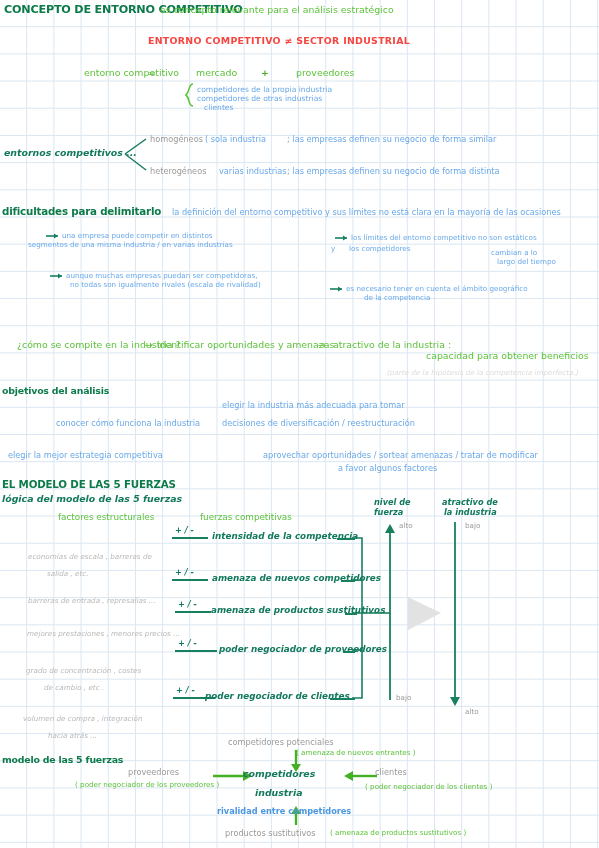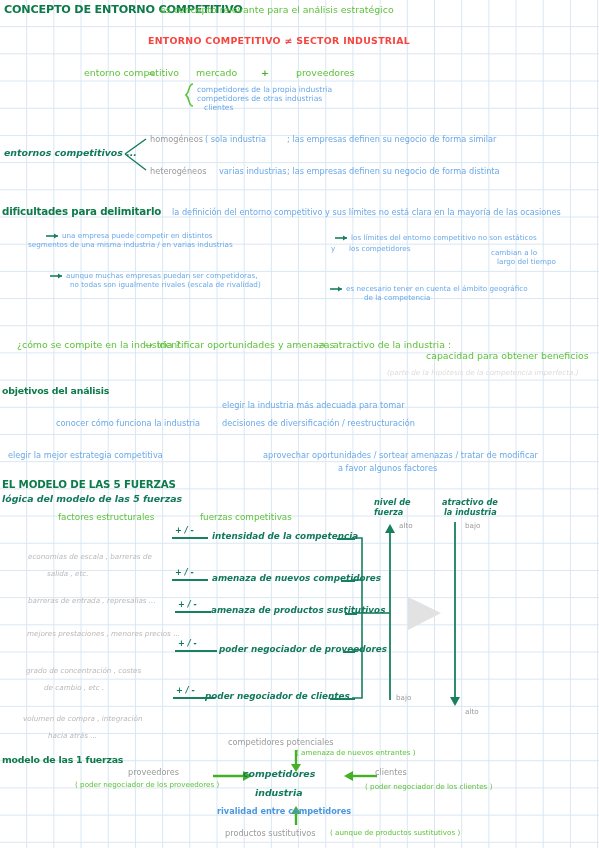--- a/index.html
+++ b/index.html
@@ -195,31 +195,31 @@
   <div class="t dgrn s85" style="left:219px;top:645px;">poder negociador de proveedores</div>
   <div class="hline" style="left:343px;top:651px;width:12px;"></div>
 
   <div class="t gray s7" style="left:23px;top:693px;">volumen de compra , integración</div>
   <div class="t gray s7" style="left:48px;top:710px;">hacia atrás ...</div>
   <div class="t dgrn s8" style="left:176px;top:686px;">+ / -</div>
   <div class="hline" style="left:173px;top:697px;width:42px;"></div>
   <div class="t dgrn s85" style="left:205px;top:692px;">poder negociador de clientes</div>
   <div class="hline" style="left:330px;top:698px;width:25px;"></div>
 
-  <div class="t hd s9" style="left:2px;top:755px;">modelo  de las 1 fuerzas</div>
+  <div class="t hd s9" style="left:2px;top:755px;">modelo  de las 5 fuerzas</div>
 
   <div class="t gray-m s8" style="left:228px;top:738px;">competidores potenciales</div>
   <div class="t grn s7" style="left:296px;top:749px;">( amenaza de nuevos entrantes )</div>
 
   <div class="t gray-m s8" style="left:128px;top:768px;">proveedores</div>
   <div class="t grn s7" style="left:75px;top:781px;">( poder negociador de los proveedores )</div>
 
   <div class="t dgrn s9" style="left:243px;top:769px;">competidores</div>
   <div class="t dgrn s9" style="left:255px;top:788px;">industria</div>
   <div class="t blue-b s8" style="left:217px;top:807px;">rivalidad entre  competidores</div>
 
   <div class="t gray-m s8" style="left:375px;top:768px;">clientes</div>
   <div class="t grn s7" style="left:365px;top:783px;">( poder negociador  de los clientes )</div>
 
   <div class="t gray-m s8" style="left:225px;top:829px;">productos sustitutivos</div>
-  <div class="t grn s7" style="left:330px;top:829px;">( aunque de productos sustitutivos )</div>
+  <div class="t grn s7" style="left:330px;top:829px;">( amenaza de productos sustitutivos )</div>
 
 </div>
 
 </body></html>

